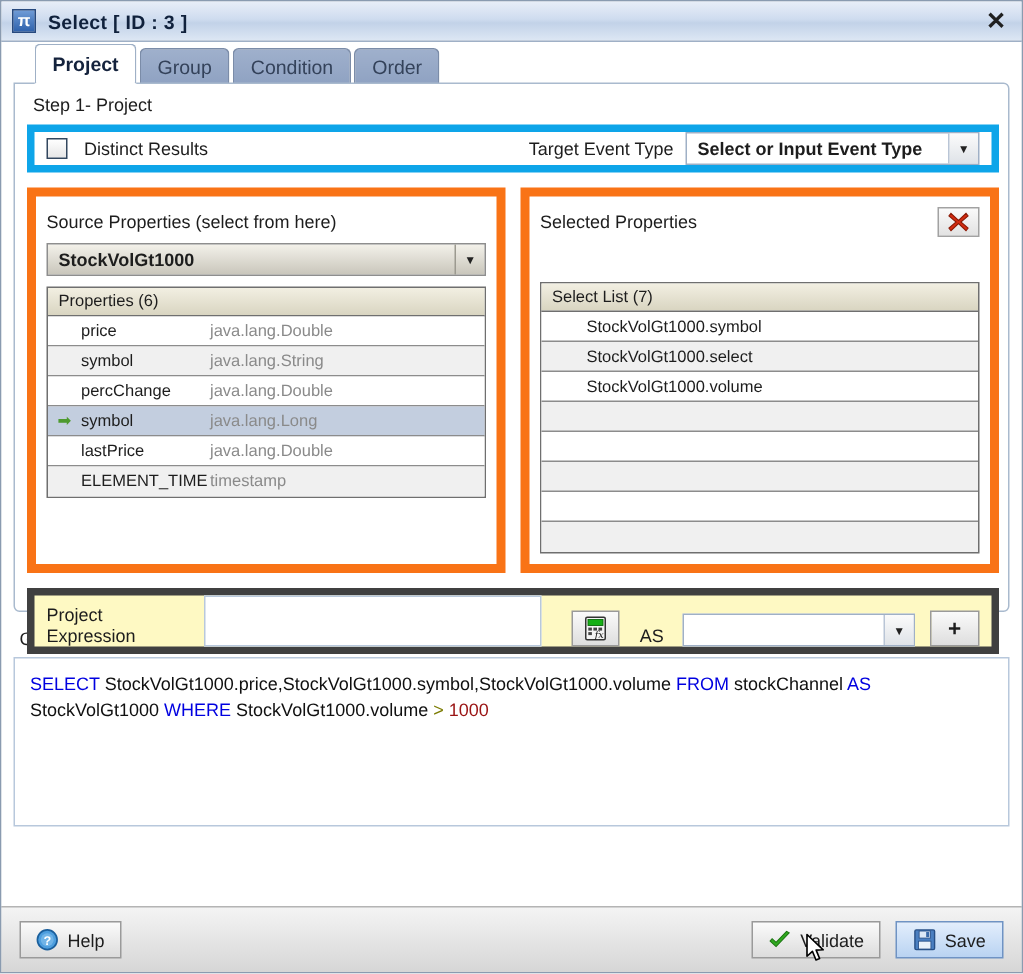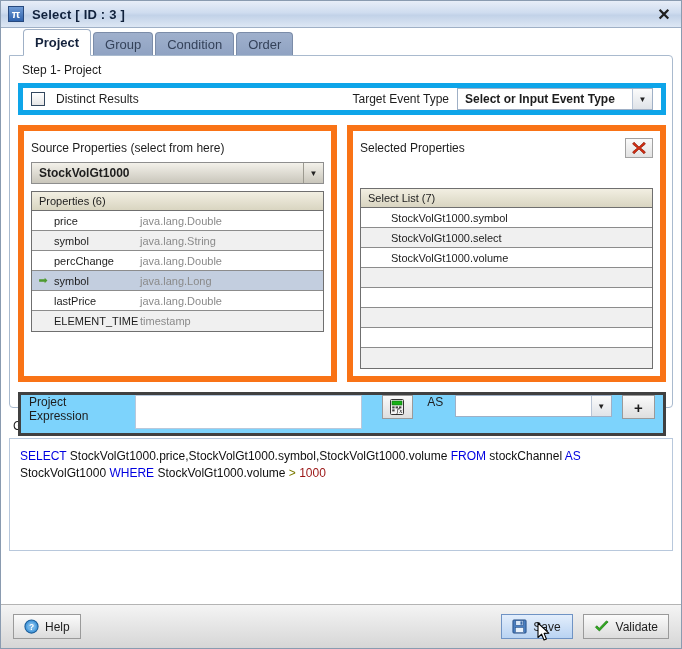--- a/index.html
+++ b/index.html
@@ -244,25 +244,25 @@
     flex: 0 0 22px;
   }
   .row .pname { color: #1d1d1d; min-width: 86px; }
   .row .ptype { color: #8a8a8a; }
   #src-grid .row { height: 20px; }
   #sel-grid .row { padding-left: 30px; color: #1d1d1d; }
 
   
   .expr-box {
     margin-top: 10px;
-    border: 3px solid #404040;
-    background: #7dd3fc;
+    border: 5px solid #404040;
+    background: #fef9c3;
     height: 44px;
     display: flex;
-    align-items: flex-start;
+    align-items: flex-end;
     padding: 0 8px;
     box-sizing: border-box;
   }
   .expr-label { font-size: 12px; color: #1d1d1d; margin-right: 8px; }
   .expr-input {
     width: 232px; height: 34px;
     border: 1px solid #b8c8dc;
     background: #ffffff;
     box-sizing: border-box;
   }
@@ -484,36 +484,36 @@
       <svg width="15" height="15" viewBox="0 0 16 16">
         <circle cx="8" cy="8" r="7" fill="#4d9ede" stroke="#1b5f9c" stroke-width="1.2"></circle>
         <circle cx="8" cy="8" r="4.6" fill="#8fc6ef" opacity="0.55"></circle>
         <text x="8" y="11.6" font-size="9" font-weight="bold" text-anchor="middle" fill="#ffffff" font-family="Liberation Sans, sans-serif">?</text>
       </svg>
       <span>Help</span>
     </div>
 
     <div class="foot-spacer"></div>
 
+    <div class="btn">
+      <svg width="16" height="14" viewBox="0 0 18 16">
+        <path d="M1.5 8.4 L6 12.6 L16 2.2 L14 1 L6 9.4 L3 6.6 Z" fill="#2faa1e" stroke="#1c7512" stroke-width="0.8"></path>
+      </svg>
+      <span>Validate</span>
+    </div>
+
     <div class="btn hover">
       <svg width="15" height="15" viewBox="0 0 16 16">
         <rect x="1" y="1" width="14" height="14" rx="1" fill="#4a7fc1" stroke="#274f86" stroke-width="1"></rect>
         <rect x="4" y="1.8" width="8" height="5" fill="#dbe8f7" stroke="#274f86" stroke-width="0.6"></rect>
         <rect x="9" y="2.5" width="2.2" height="3.6" fill="#3a6aa8"></rect>
         <rect x="3.6" y="9" width="8.8" height="5.6" fill="#eaf2fb" stroke="#274f86" stroke-width="0.6"></rect>
       </svg>
       <span>Save</span>
     </div>
 
-    <div class="btn">
-      <svg width="16" height="14" viewBox="0 0 18 16">
-        <path d="M1.5 8.4 L6 12.6 L16 2.2 L14 1 L6 9.4 L3 6.6 Z" fill="#2faa1e" stroke="#1c7512" stroke-width="0.8"></path>
-      </svg>
-      <span>Validate</span>
-    </div>
-
   </div>
 
   <svg class="cursor" viewBox="0 0 14 20">
     <path d="M1 1 L1 15.5 L4.6 12.2 L7 18 L9.4 17 L7.1 11.4 L11.8 11.2 Z" fill="#ffffff" stroke="#000000" stroke-width="1.1" stroke-linejoin="round"></path>
   </svg>
 
 </div>
 
 </body></html>

